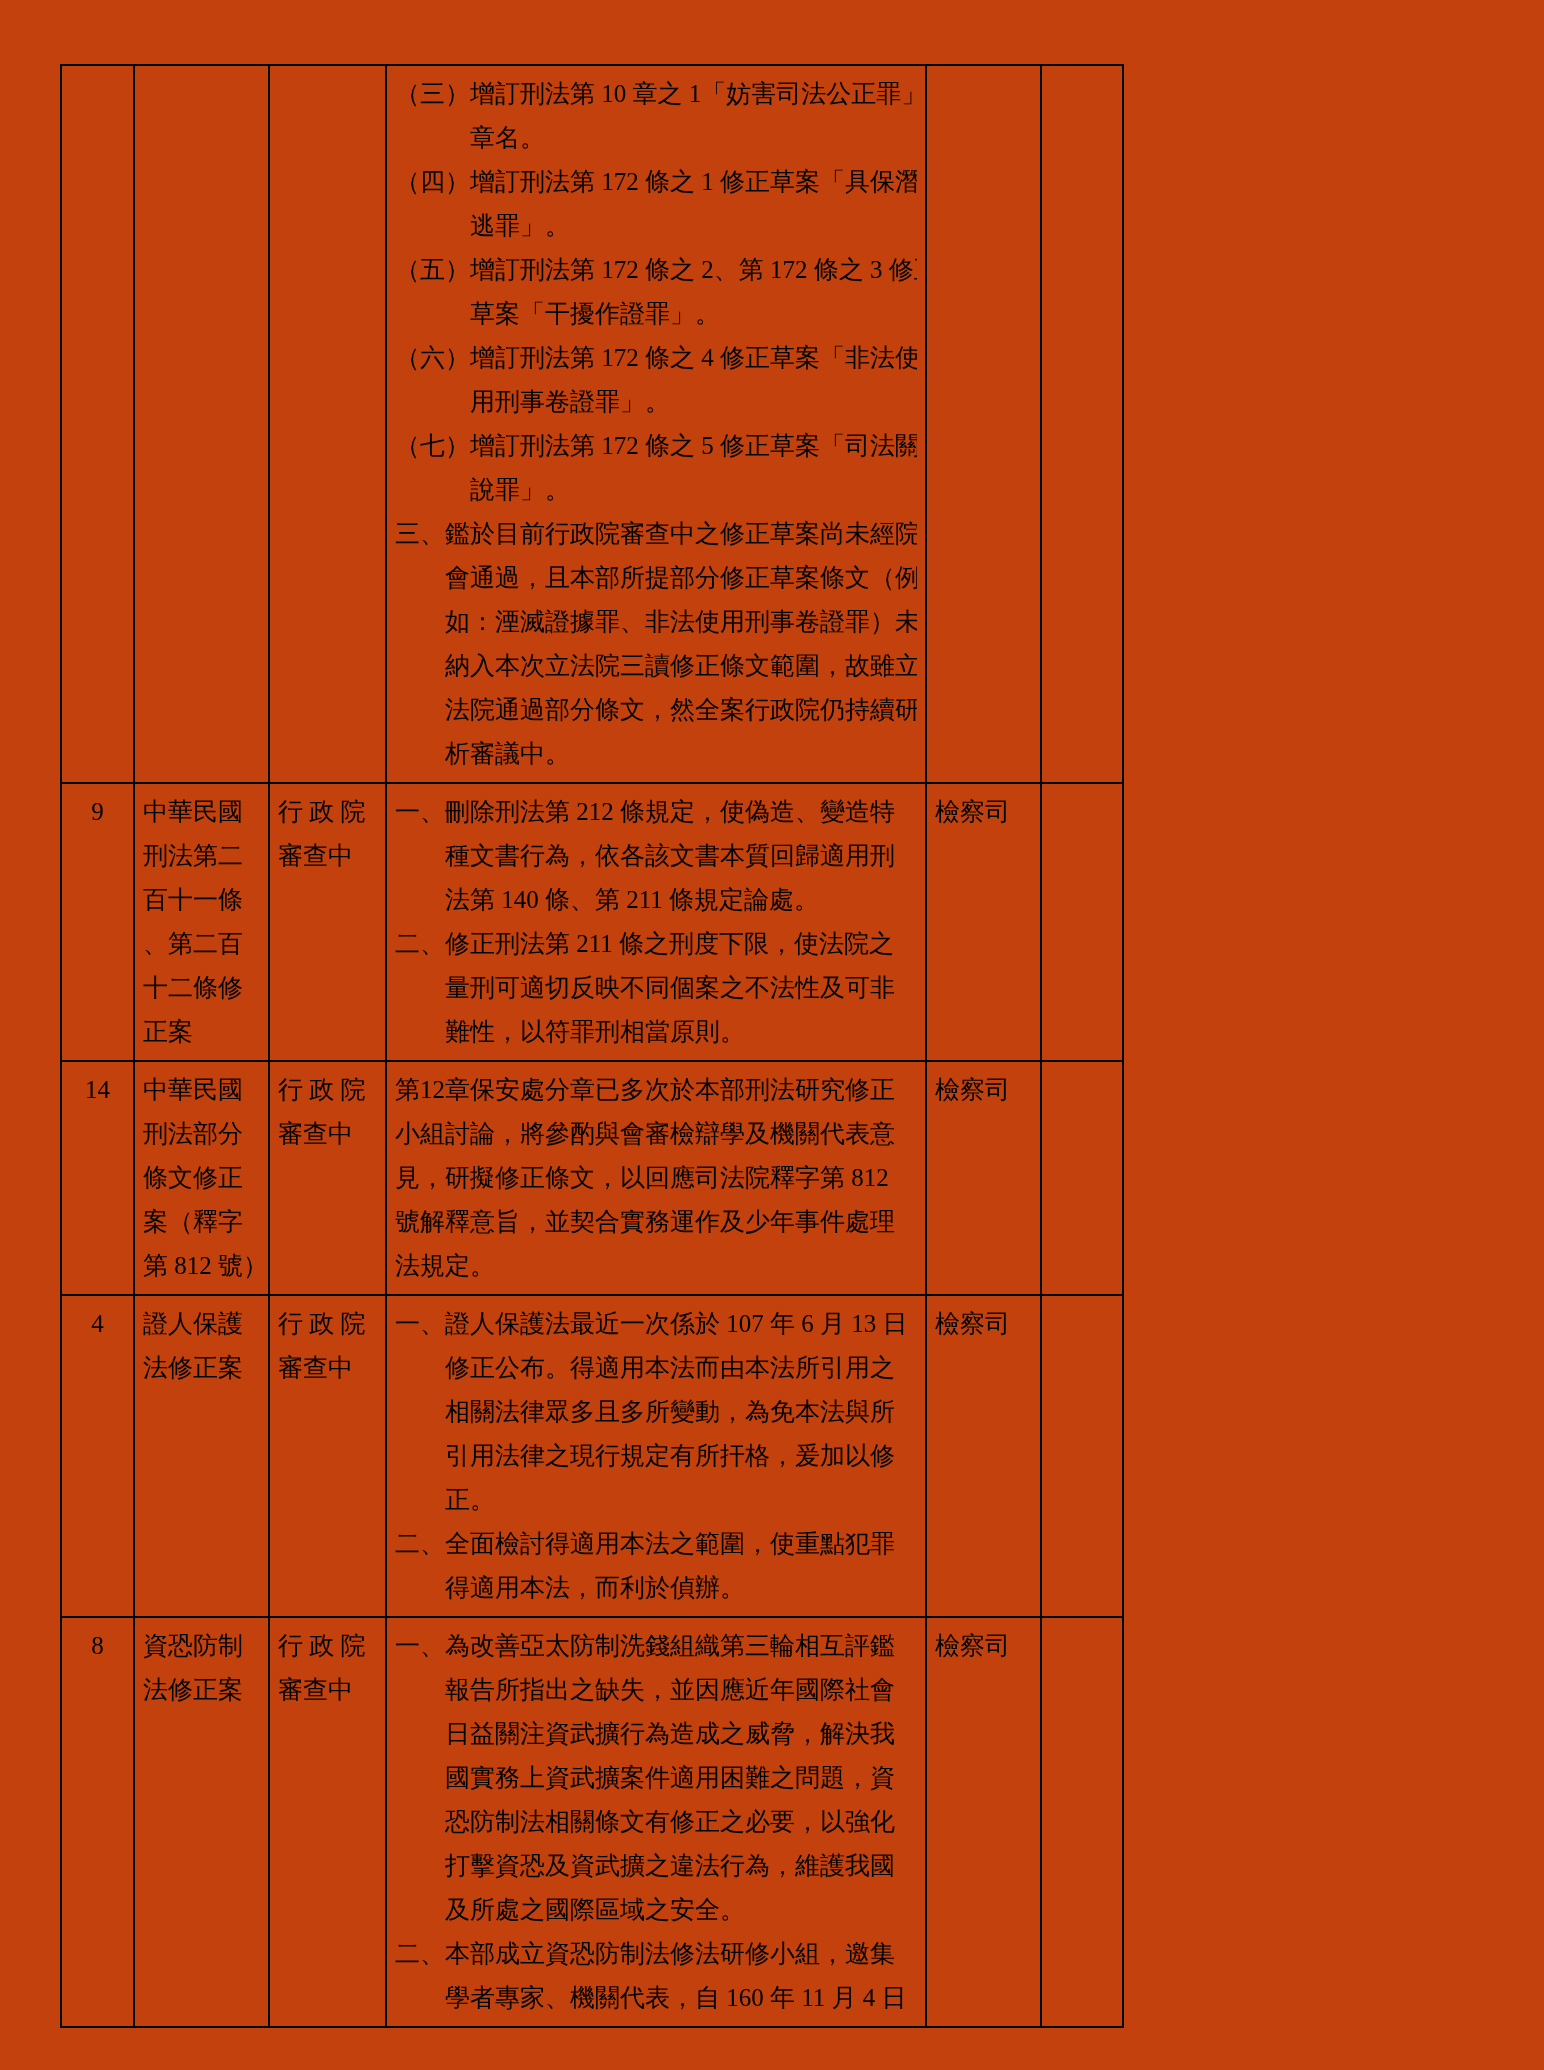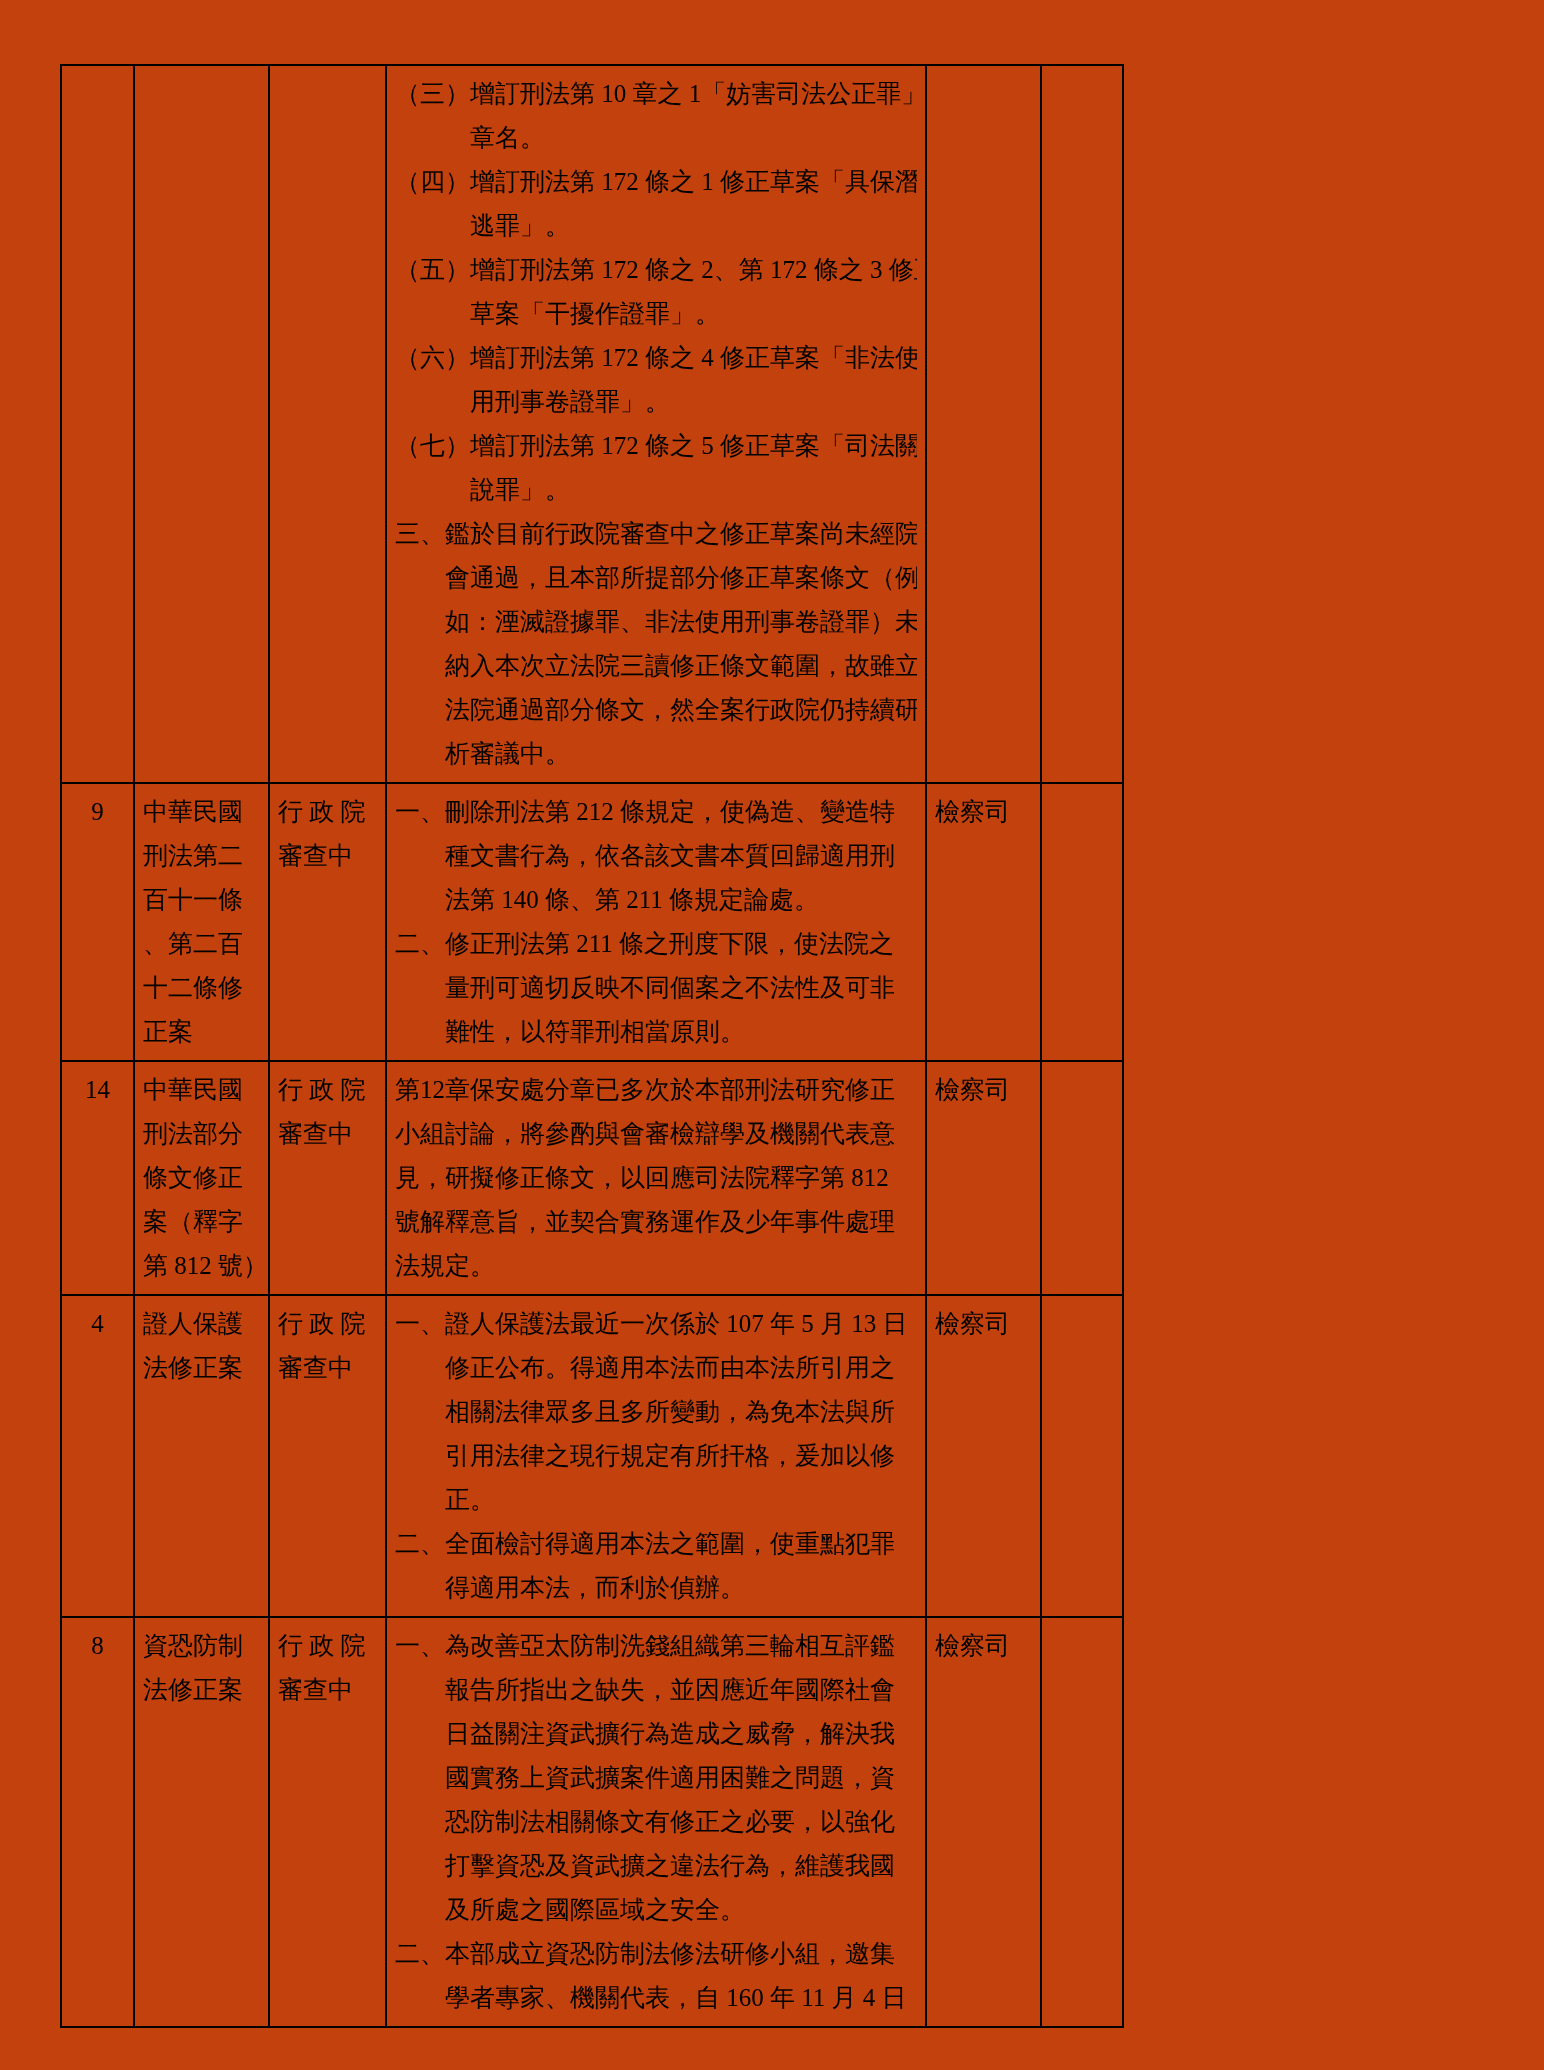--- a/index.html
+++ b/index.html
@@ -152,21 +152,21 @@
           </td>
         <td class="col-name">
             <div class="cell-pre">證人保護
 法修正案</div>
           </td>
         <td class="col-status">
             <div class="cell-pre">行 政 院
 審查中</div>
           </td>
         <td class="col-desc">
-            <div class="cell-pre">一、證人保護法最近一次係於 107 年 5 月 13 日
+            <div class="cell-pre">一、證人保護法最近一次係於 107 年 6 月 13 日
 　　修正公布。得適用本法而由本法所引用之
 　　相關法律眾多且多所變動，為免本法與所
 　　引用法律之現行規定有所扞格，爰加以修
 　　正。
 二、全面檢討得適用本法之範圍，使重點犯罪
 　　得適用本法，而利於偵辦。</div>
           </td>
         <td class="col-dept">
             <div class="cell-pre">檢察司</div>
           </td>

